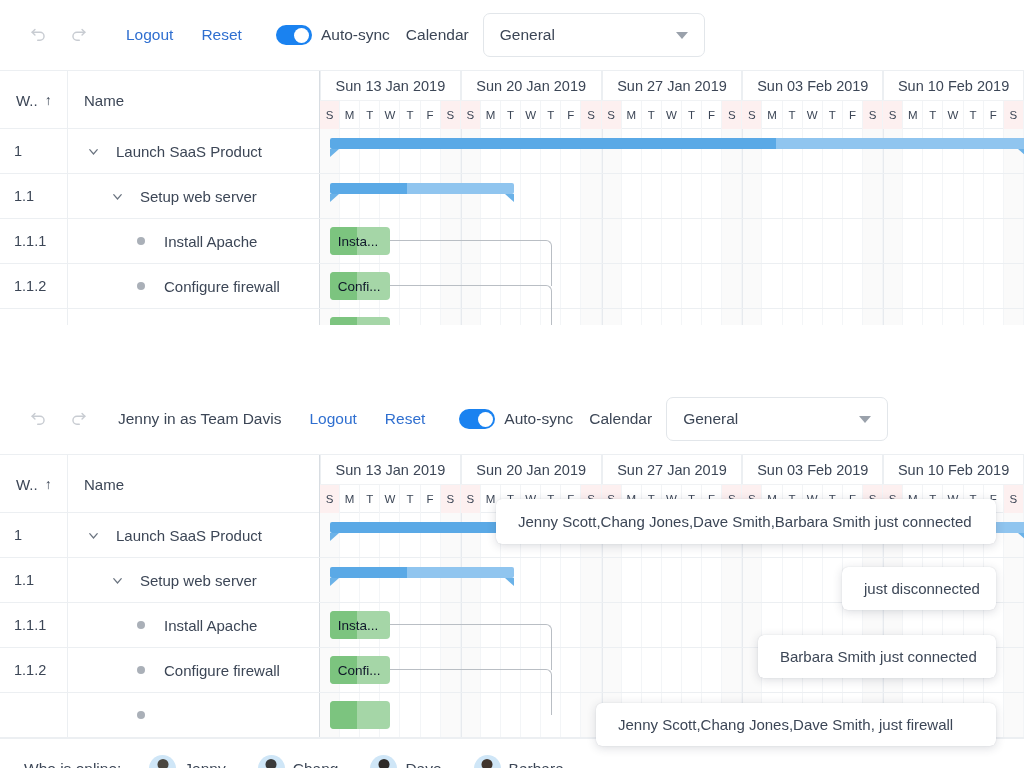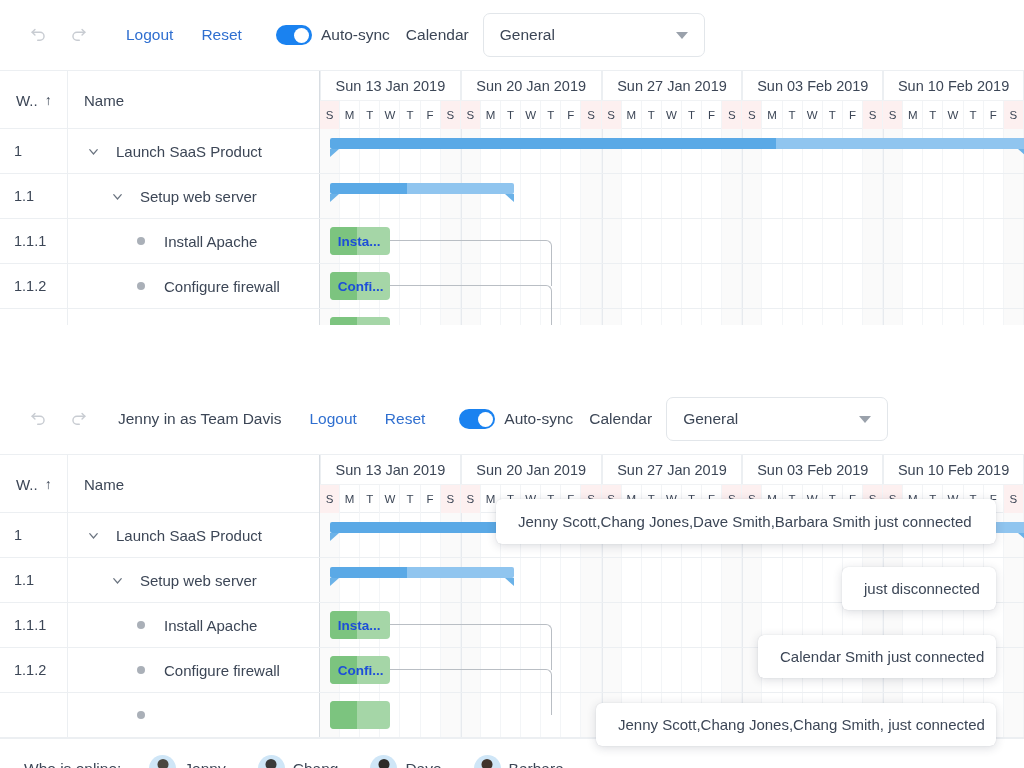--- a/index.html
+++ b/index.html
@@ -107,22 +107,22 @@
   }
   .sumbar .tail-l { left:0; border-right:9px solid transparent; }
   .sumbar .tail-r { right:0; border-left:9px solid transparent; }
 
   .taskbar {
     height:28px; top:8px; border-radius:4px; overflow:hidden; position:absolute;
     display:flex; align-items:center; background:#a5d6a7;
   }
   .taskbar .prog { position:absolute; left:0; top:0; bottom:0; background:#7cc47f; }
   .taskbar .lbl {
-    position:relative; color:#1d4ed8; font-size:13.5px; padding-left:8px;
-    white-space:nowrap; overflow:hidden;font-weight:bold;
+    position:relative; color:#0f172a; font-size:13.5px; padding-left:8px;
+    white-space:nowrap; overflow:hidden;
   }
 
   
   .online {
     height:60px; display:flex; align-items:center; padding-left:24px;
     background:#fff; border-top:1px solid #eceff2; gap:0;
   }
   .online-label { font-size:15.5px; color:#3c4656; margin-right:28px; }
   .person { display:flex; align-items:center; gap:8px; margin-right:32px; }
   .avatar {
@@ -943,17 +943,17 @@
             </div>
             <div class="person-name">Barbara</div>
           </div>
         </div>
     </div>
   </div>
 
   <div id="toast-layer">
       <div class="toast" style="left: 496px; top: 499px; width: 500px; height: 45px;">Jenny Scott,Chang Jones,Dave Smith,Barbara Smith just connected</div>
       <div class="toast" style="left: 842px; top: 567px; width: 154px; height: 43px;">just disconnected</div>
-      <div class="toast" style="left: 758px; top: 635px; width: 238px; height: 43px;">Calendar Smith just connected</div>
-      <div class="toast" style="left: 596px; top: 703px; width: 400px; height: 43px;">Jenny Scott,Chang Jones,Chang Smith, just connected</div>
+      <div class="toast" style="left: 758px; top: 635px; width: 238px; height: 43px;">Barbara Smith just connected</div>
+      <div class="toast" style="left: 596px; top: 703px; width: 400px; height: 43px;">Jenny Scott,Chang Jones,Dave Smith, just firewall</div>
     </div>
 
 </div>
 
 </body></html>

